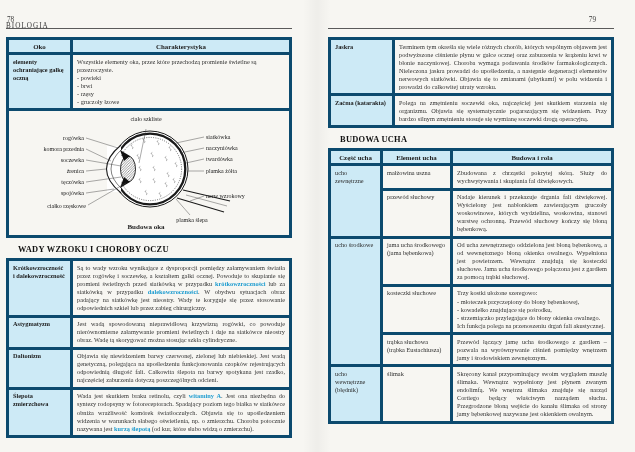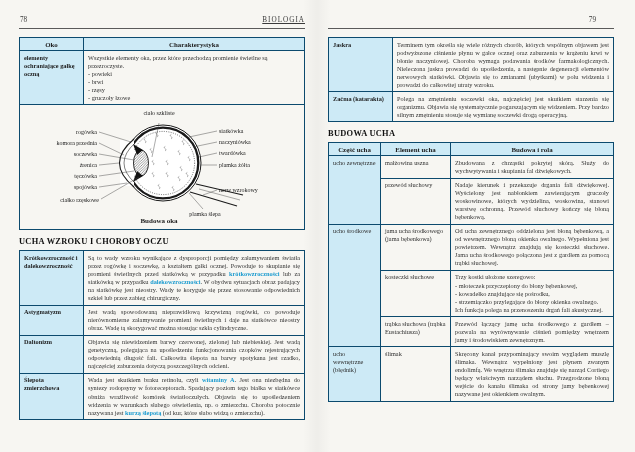--- a/index.html
+++ b/index.html
@@ -1,37 +1,37 @@
 <!DOCTYPE html>
 <html><head>
 <meta charset="utf-8">
 <style>
   html,body{margin:0;padding:0;}
   body{font-family:"Liberation Serif","DejaVu Serif",serif;color:#2e2e2e;}
   .sheet{position:relative;width:635px;height:452px;box-sizing:border-box;
          background:#f7f6f2;display:flex;justify-content:space-between;
-         padding:16px 21px 0 19px;overflow:hidden;}
+         padding:16px 21px 0 6px;overflow:hidden;}
   .gutter-shade{position:absolute;left:303px;top:0;width:28px;height:452px;
         background:linear-gradient(90deg,rgba(0,0,0,0) 0%,rgba(0,0,0,0.035) 50%,rgba(0,0,0,0) 100%);}
   .page{width:286px;position:relative;}
   .pg-head{position:relative;height:12px;border-bottom:1px solid #5a5a5a;
            margin-bottom:8px;font-size:7.2px;color:#3a3a3a;}
   .pg-num{position:absolute;top:0;}
   .pg-num.left{left:1px;} .pg-num.right{right:18px;}
-  .pg-title{position:absolute;left:0;right:0;top:0;text-align:right;letter-spacing:1px;text-decoration:underline;}
+  .pg-title{position:absolute;left:0;right:0;top:6px;text-align:left;letter-spacing:1px;}
   table{border-collapse:collapse;width:100%;table-layout:fixed;}
-  td,th{border:1px solid #0c4a6e;vertical-align:top;box-sizing:border-box;}
+  td,th{border:3px solid #0c4a6e;vertical-align:top;box-sizing:border-box;}
   th{background:#cdeaf6;font-size:6.9px;font-weight:bold;text-align:center;padding:2.5px 2px;color:#222;}
   td{font-size:6.3px;line-height:1.28;padding:2.5px 4px;}
   td.lbl{background:#cdeaf6;font-weight:bold;color:#1c1c1c;overflow-wrap:break-word;}
   td.grp{background:#cdeaf6;color:#2e2e2e;font-weight:normal;overflow-wrap:break-word;}
   td.txt{text-align:justify;color:#333;}
   td.pre{white-space:pre-line;text-align:left;}
   .hl{color:#1d9cd0;font-weight:bold;}
-  h2.section{font-size:8.4px;margin:7px 0 4px 0;color:#111;letter-spacing:0.3px;font-weight:bold;}
+  h2.section{font-size:8.4px;margin:7px 0 4px 12px;color:#111;letter-spacing:0.3px;font-weight:bold;}
   .diagram-cell{text-align:center;padding:2px 0;}
   svg text{font-family:"Liberation Serif","DejaVu Serif",serif;font-size:6px;fill:#222;}
   svg text.cap{font-size:7px;font-weight:bold;}
   col.c-lbl{width:64px;} col.c-part{width:52px;} col.c-elem{width:70px;}
 </style>
 </head>
 <body>
 
 <div class="sheet">
   <div class="gutter-shade"></div>
@@ -140,21 +140,21 @@
             <text x="188" y="60">plamka żółta</text>
             <text x="188" y="85">nerw wzrokowy</text>
             <text x="174" y="109" text-anchor="middle">plamka ślepa</text>
             <text x="128" y="116" text-anchor="middle" class="cap">Budowa oka</text>
           </svg>
         </td>
       </tr>
     </tbody>
       </table>
 
-    <h2 class="section">UCHA WZROKU I CHOROBY OCZU</h2>
+    <h2 class="section">WADY WZROKU I CHOROBY OCZU</h2>
 
     <table>
       <colgroup>
           <col class="c-lbl">
           <col>
         </colgroup>
       <tbody>
           <tr>
         <td class="lbl">Krótkowzroczność i dalekowzroczność</td>
         <td class="txt"><span>Są to wady wzroku wynikające z dysproporcji pomiędzy załamywaniem światła przez rogówkę i soczewkę, a kształtem gałki ocznej. Powoduje to skupianie się promieni świetlnych przed siatkówką w przypadku </span><span class="hl">krótkowzroczności</span><span> lub za siatkówką w przypadku </span><span class="hl">dalekowzroczności</span><span>. W obydwu sytuacjach obraz padający na siatkówkę jest nieostry. Wady te koryguje się przez stosowanie odpowiednich szkieł lub przez zabieg chirurgiczny.</span></td>

